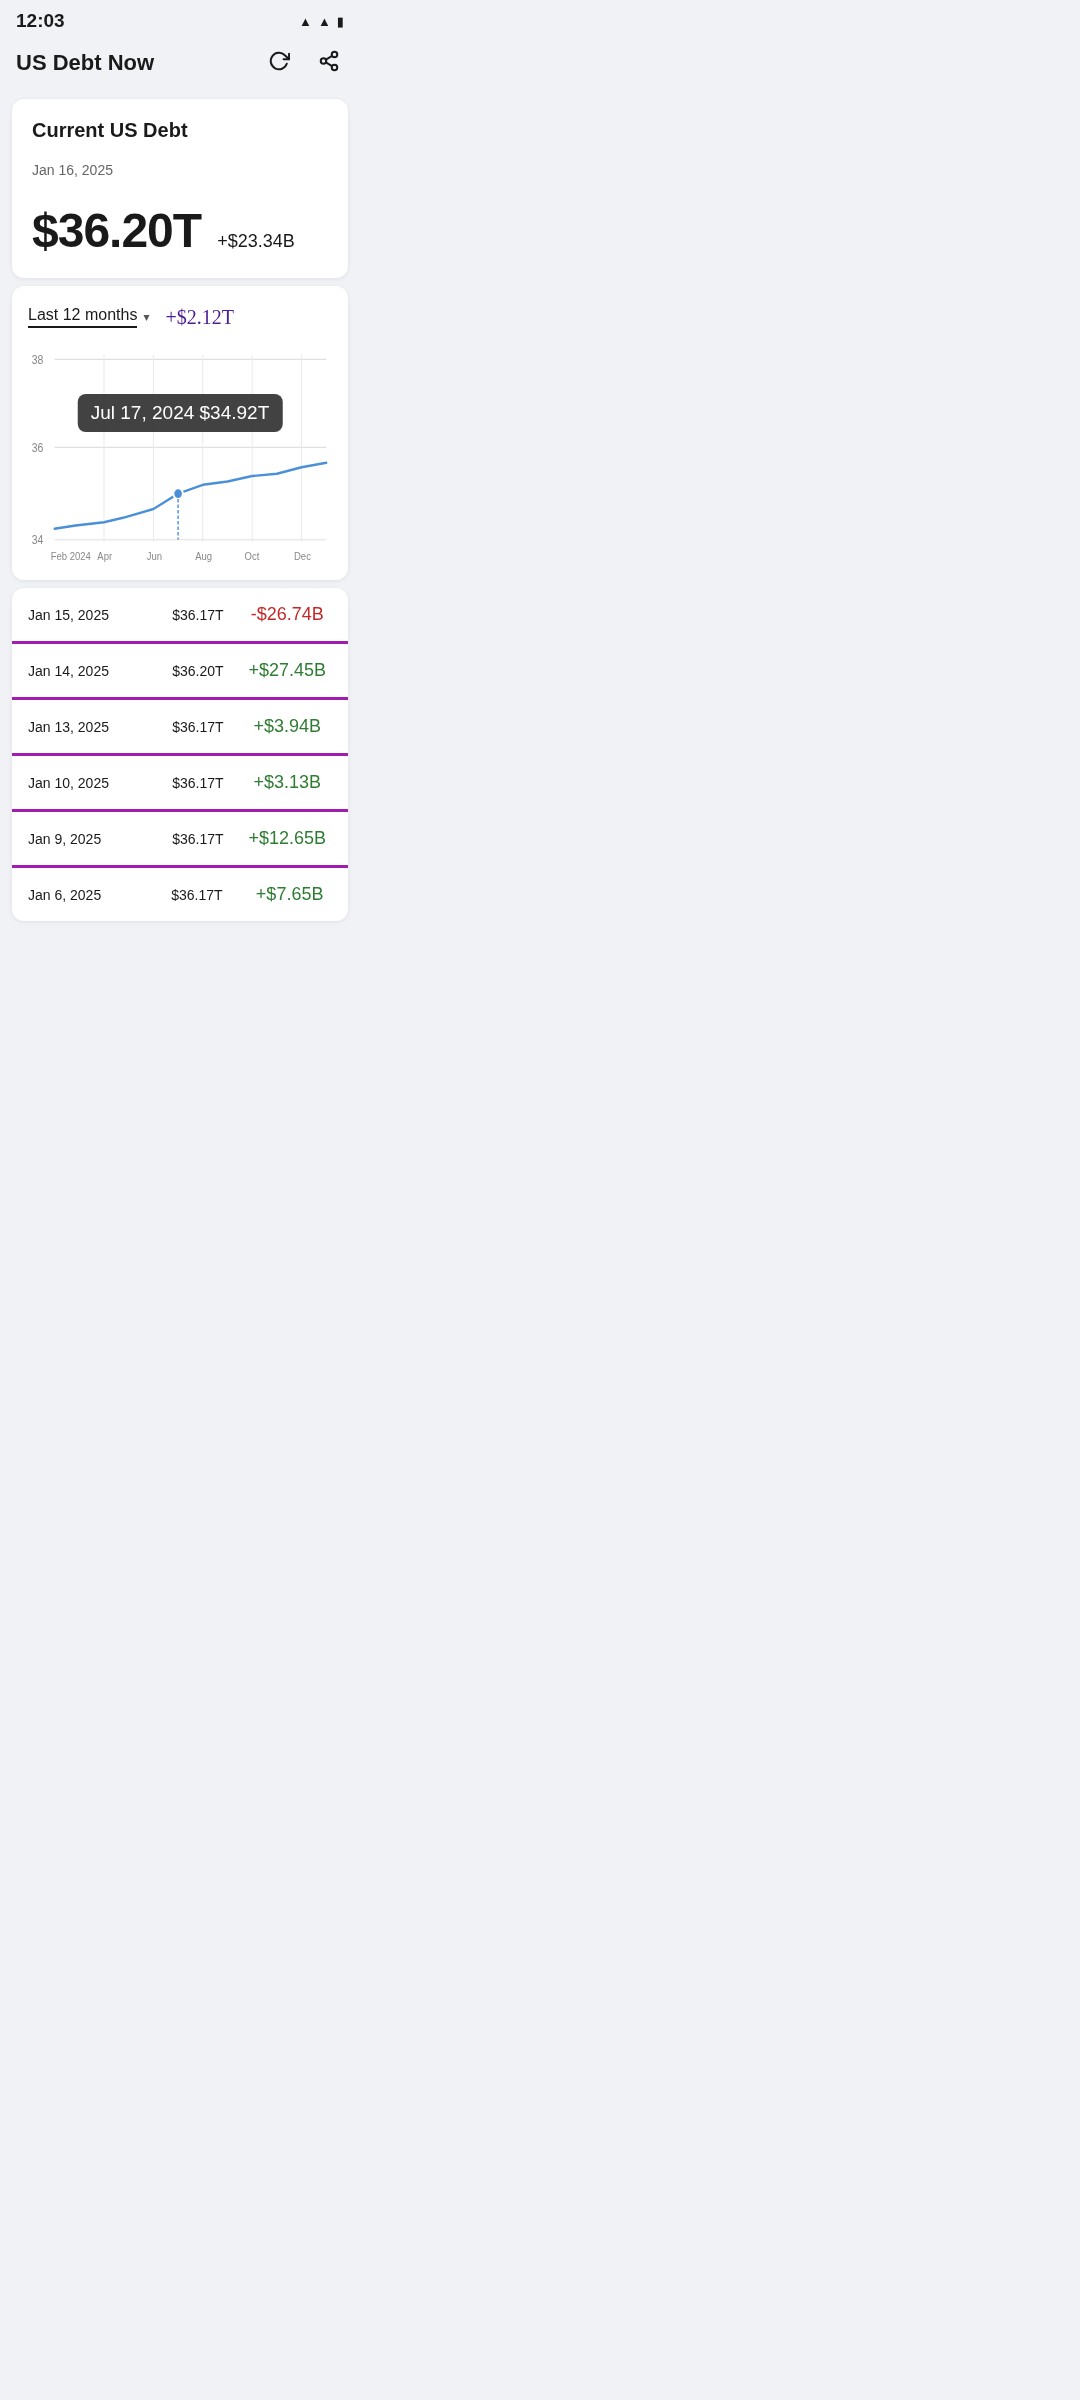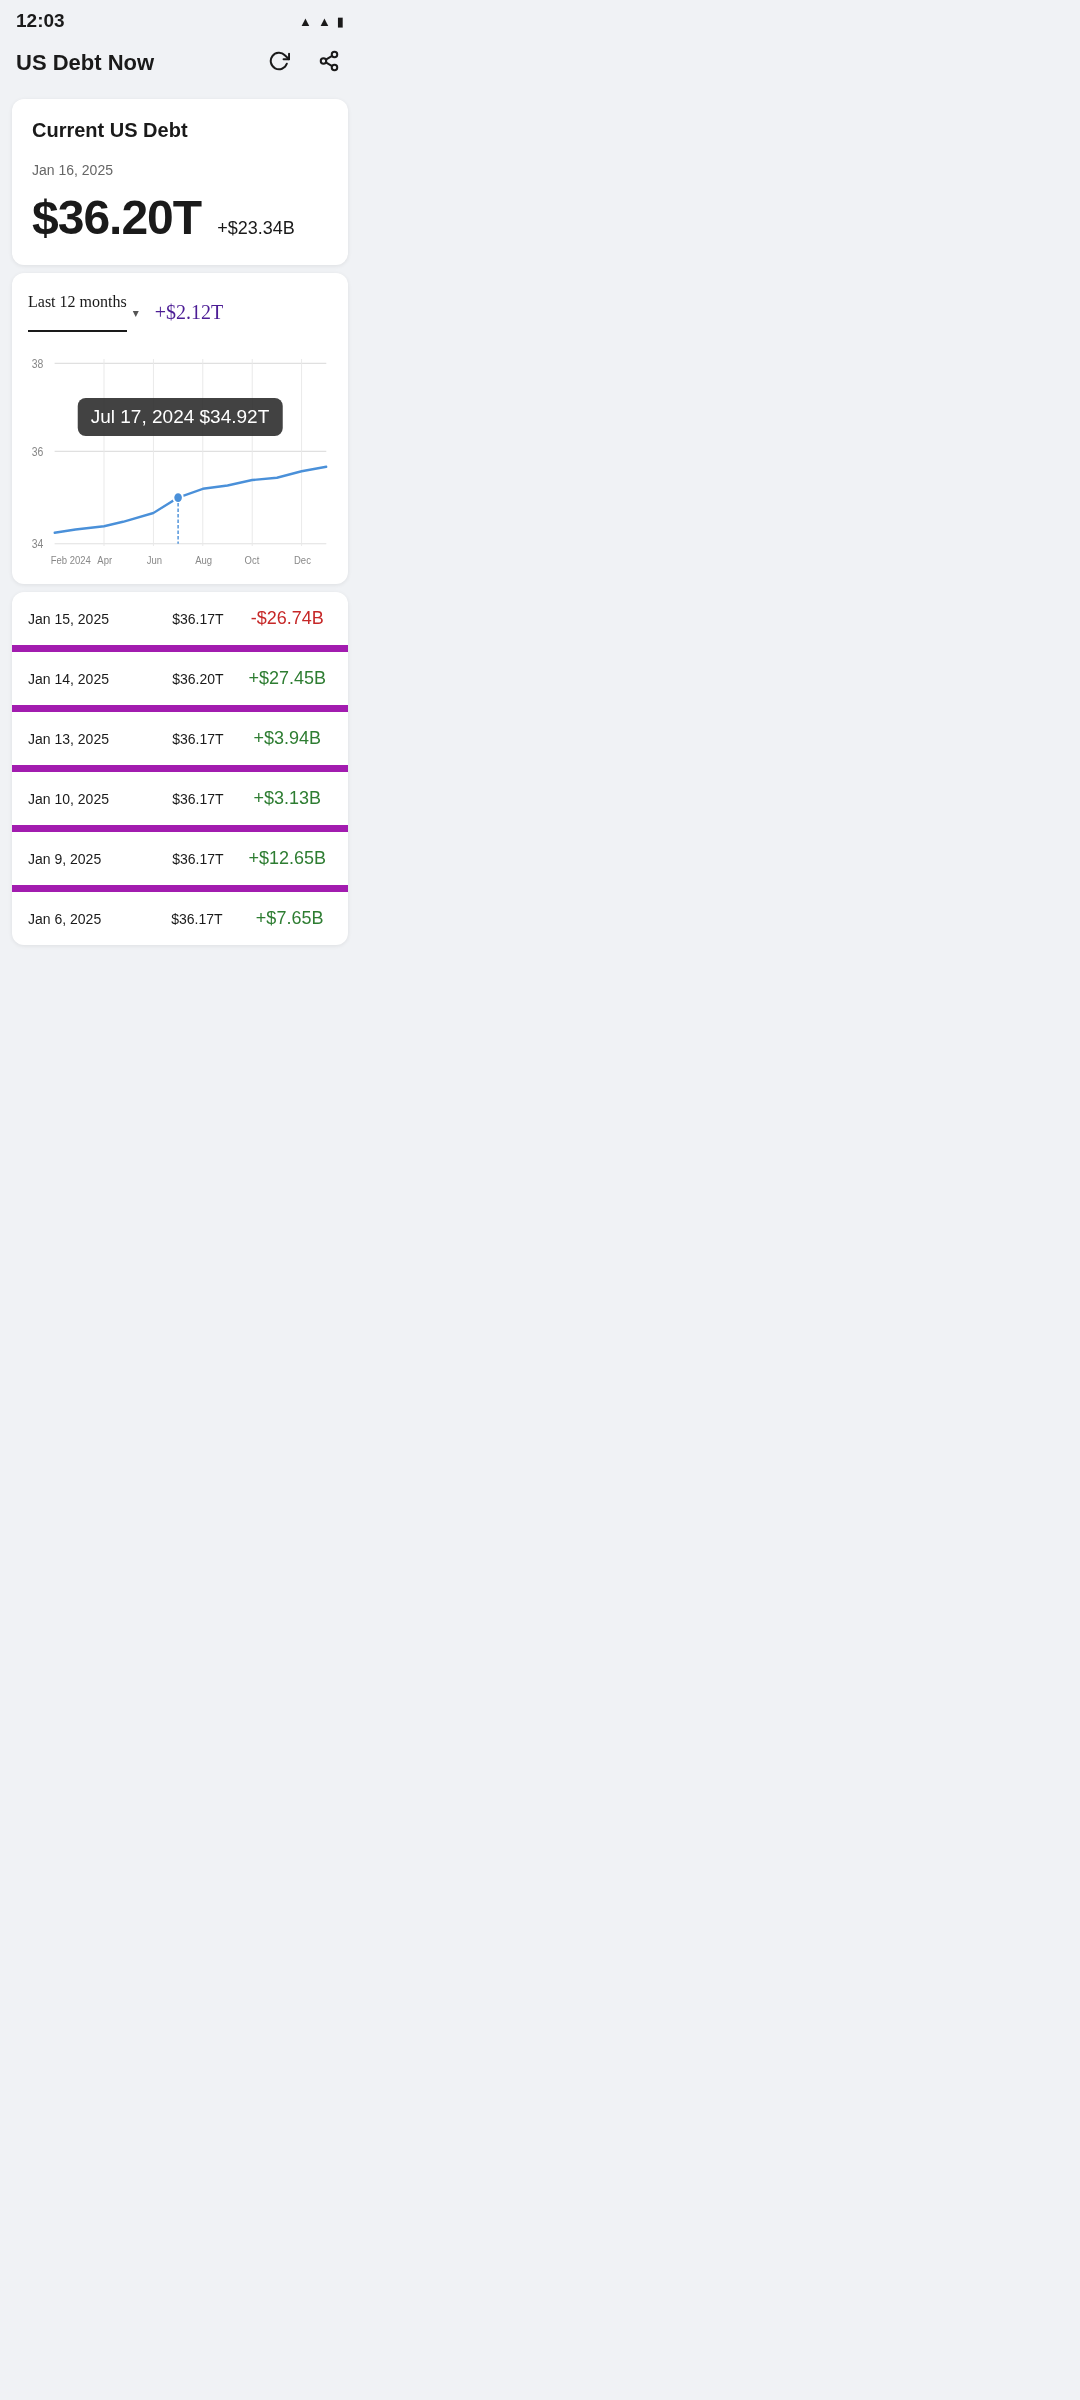--- a/index.html
+++ b/index.html
@@ -77,21 +77,21 @@
     .card-label {
       font-size: 20px;
       font-weight: 700;
       color: #1a1a1a;
       margin-bottom: 20px;
     }
 
     .card-date {
       font-size: 14px;
       color: #666;
-      margin-bottom: 12px;
+      margin-bottom: 25px;
     }
 
     .card-main-row {
       display: flex;
       align-items: baseline;
       gap: 16px;
     }
 
     .card-main-value {
       font-size: 48px;
@@ -128,22 +128,21 @@
       border: none;
       cursor: pointer;
       padding: 4px 0;
     }
 
     .period-label {
       font-size: 16px;
       color: #1a1a1a;
       font-weight: 500;
       border-bottom: 2px solid #1a1a1a;
-      padding-bottom: 19px;
-      font-family: Liberation Serif, serif;
+      padding-bottom: 2px;
     }
 
     .period-change {
       font-size: 20px;
       color: #4c1d95;
       font-weight: 500;
       font-family: Liberation Serif, serif;
     }
 
     .chart-container {
@@ -178,21 +177,21 @@
       margin: 8px 12px;
       padding: 0;
       box-shadow: 0 1px 4px rgba(0,0,0,0.08);
       overflow: hidden;
     }
 
     .table-row {
       display: flex;
       align-items: center;
       padding: 16px 16px;
-      border-bottom: 7px solid #a21caf;
+      border-bottom: 3px solid #a21caf;
     }
 
     .table-row:last-child {
       border-bottom: none;
       gap: 8px;
     }
 
     .col-date {
       flex: 1.4;
       font-size: 14px;

